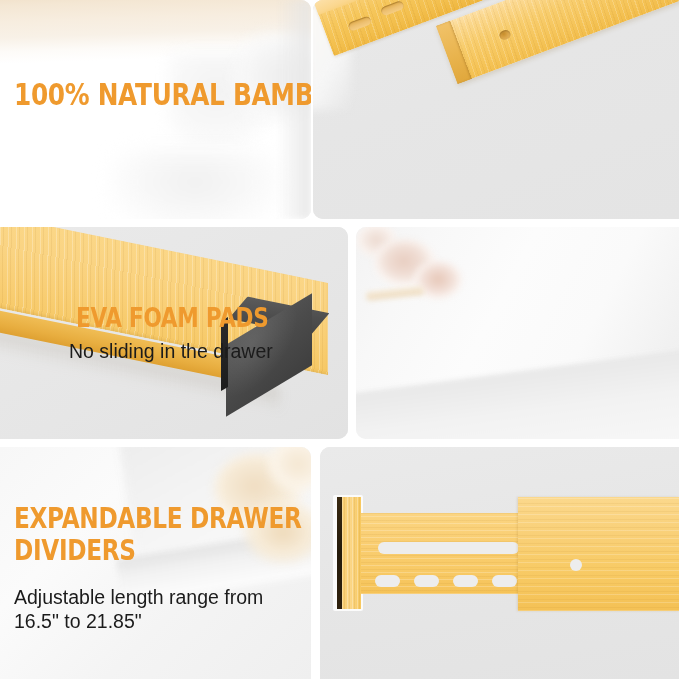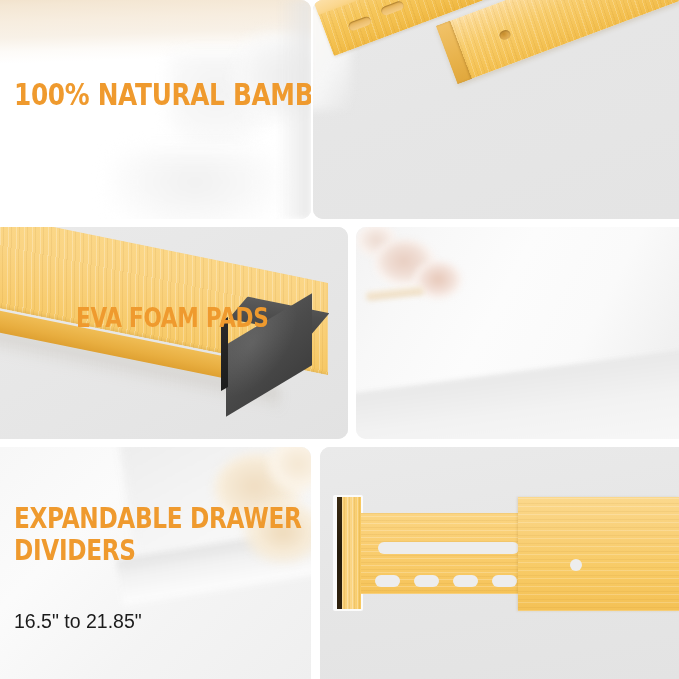--- a/index.html
+++ b/index.html
@@ -463,31 +463,33 @@
 
   <div class="panel" id="panel-mr">
     <div class="bg"></div>
     <div class="counter-edge"></div>
     <div class="dish-c"></div>
     <div class="dish-a"></div>
     <div class="dish-b"></div>
     <div class="wood-stick"></div>
   </div>
   <div class="headline" id="mr-head">EVA FOAM PADS</div>
+  <div class="subline" id="mr-sub">No sliding in the drawer</div>
 
   <div class="panel" id="panel-bl">
     <div class="bg"></div>
     <div class="drawer-wall"></div>
     <div class="drawer-edge"></div>
     <div class="warm-a"></div>
     <div class="warm-c"></div>
     <div class="warm-b"></div>
   </div>
   <div class="headline" id="bl-head">EXPANDABLE DRAWER</div>
   <div class="headline" id="bl-head2">DIVIDERS</div>
+  <div class="subline" id="bl-sub1">Adjustable length range from</div>
   <div class="subline" id="bl-sub2">16.5" to 21.85"</div>
 
   <div class="panel" id="panel-br">
     <div class="bg"></div>
 
     <div id="br-cap-white"></div>
     <div id="br-cap-dark"></div>
     <div id="br-cap-wood"></div>
 
     <div id="br-rail">

